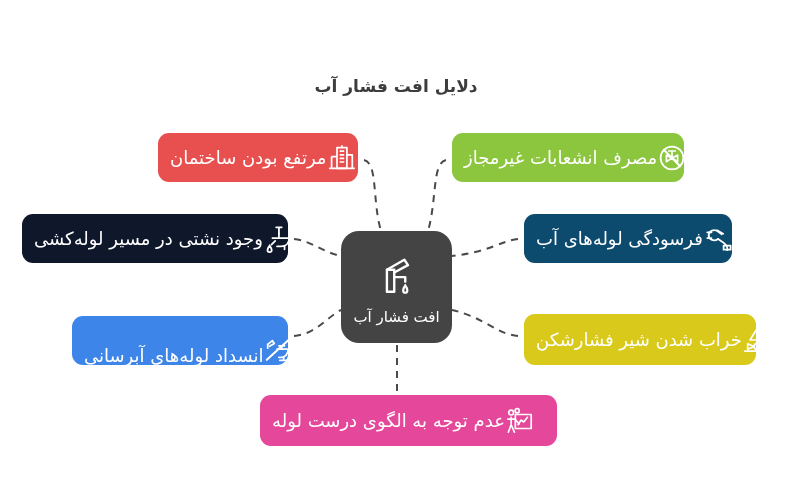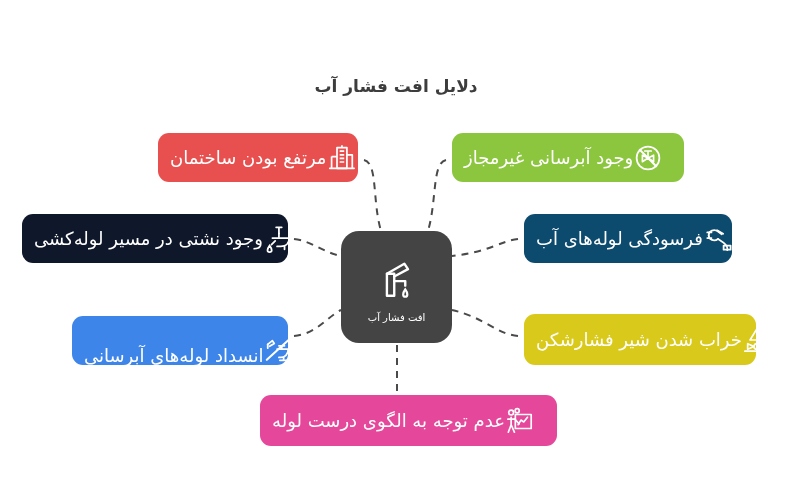--- a/index.html
+++ b/index.html
@@ -74,21 +74,21 @@
   .center-node .icon-wrap {
     width: 46px;
     height: 48px;
     display: flex;
     align-items: center;
     justify-content: center;
   }
   .center-node .center-label {
     margin-top: 6px;
     color: #ffffff;
-    font-size: 10px;
+    font-size: 15px;
     direction: rtl;
     white-space: nowrap;
     text-align: center;
   }
 
   
   .node {
     position: absolute;
     border-radius: 11px;
     display: flex;
@@ -165,21 +165,21 @@
           <path d="M4 14 L10 14 M4 14 L4 27 M21 12 L27 12 L27 27"></path>
           <path d="M13 8 h5 M13 12 h5 M13 16 h5 M13 20 h5"></path>
           <path d="M15.5 1.5 L15.5 4"></path>
         </g>
         <path d="M2 27 H29" stroke="#ffffff" stroke-width="1.9" stroke-linecap="round"></path>
       </svg>
     </span>
   </div>
 
   <div class="node" id="node-illegal-taps" style="background:#8cc63e">
-    <span class="node-label">وجود آبرسانی غیرمجاز</span>
+    <span class="node-label">مصرف انشعابات غیرمجاز</span>
     <span class="node-icon">
       <svg viewBox="0 0 30 30" width="28" height="28">
         <circle cx="15" cy="15" r="12.2" fill="none" stroke="#ffffff" stroke-width="1.9"></circle>
         <g fill="none" stroke="#ffffff" stroke-width="1.8" stroke-linecap="round" stroke-linejoin="round">
           <path d="M9 19 L15 15 L21 19 L21 12 L15 15 L9 12 Z"></path>
           <path d="M15 15 L15 9 M11.5 7.5 H18.5"></path>
         </g>
         <path d="M6.2 6.2 L23.8 23.8" stroke="#ffffff" stroke-width="2.1" stroke-linecap="round"></path>
       </svg>
     </span>

